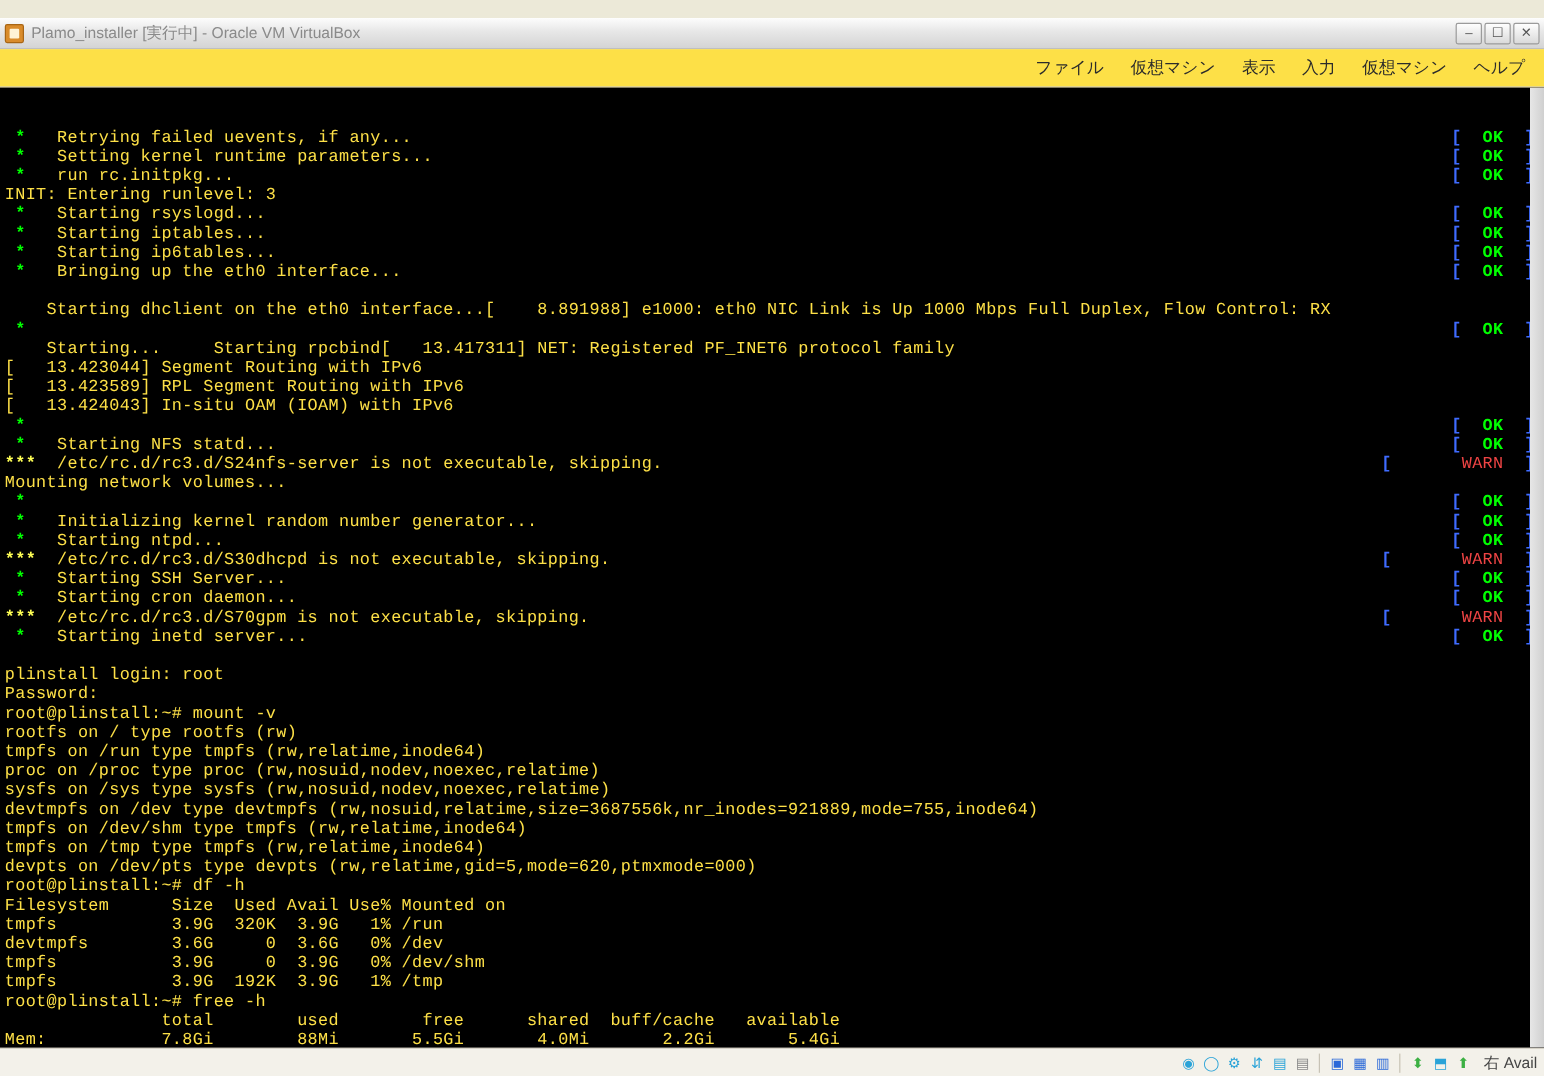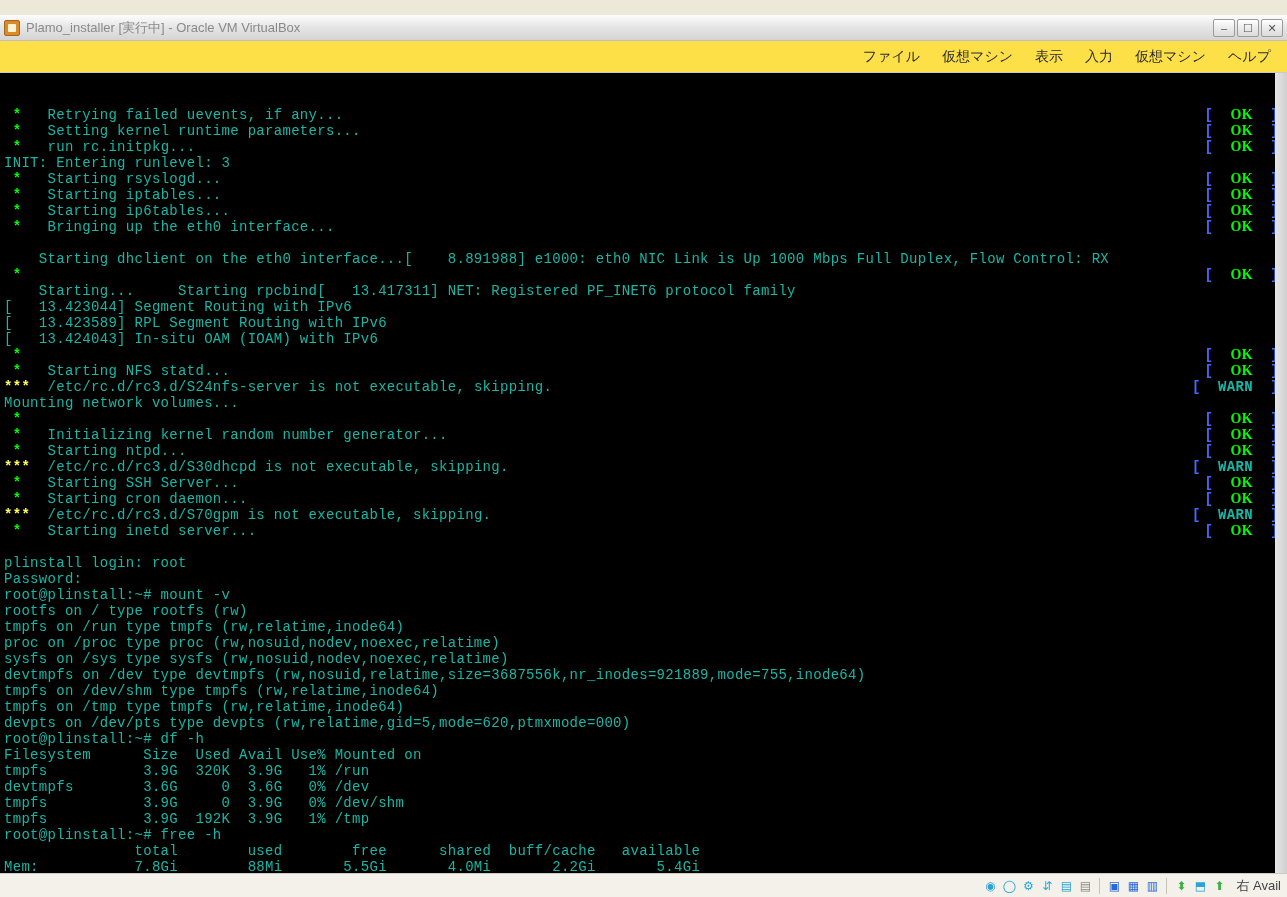--- a/index.html
+++ b/index.html
@@ -89,25 +89,25 @@
     display: flex;
     height: 16px;
   }
   .terminal .left { flex: 0 0 auto; }
   .terminal .mid  { flex: 1; }
   .terminal .status {
     flex: 0 0 auto;
     padding-right: 4px;
   }
   .terminal .br-blue { color: #3f6bff; font-weight: bold; }
-  .terminal .ok     { color: #00ff00; font-weight: bold; font-family: Liberation Serif, serif; }
-  .terminal .warn   { color: #14b8a6; font-weight: bold; }
+  .terminal .ok     { color: #00ff00; font-weight: bold; }
+  .terminal .warn   { color: #ef4444; font-weight: normal; margin-left: 41px; }
   .terminal .ast-g  { color: #00ff00; font-weight: bold; }
   .terminal .ast-y  { color: #ffff55; font-weight: bold; }
-  .terminal .plain  { color: #14b8a6; }
+  .terminal .plain  { color: #fde047; }
   .terminal .cursor {
     display:inline-block;
     width:8px; height:14px;
     background:#bdbdbd;
     vertical-align:text-bottom;
     margin-left:2px;
   }
   .scrollbar-right {
     position:absolute;
     right:0; top:0; bottom:0;

